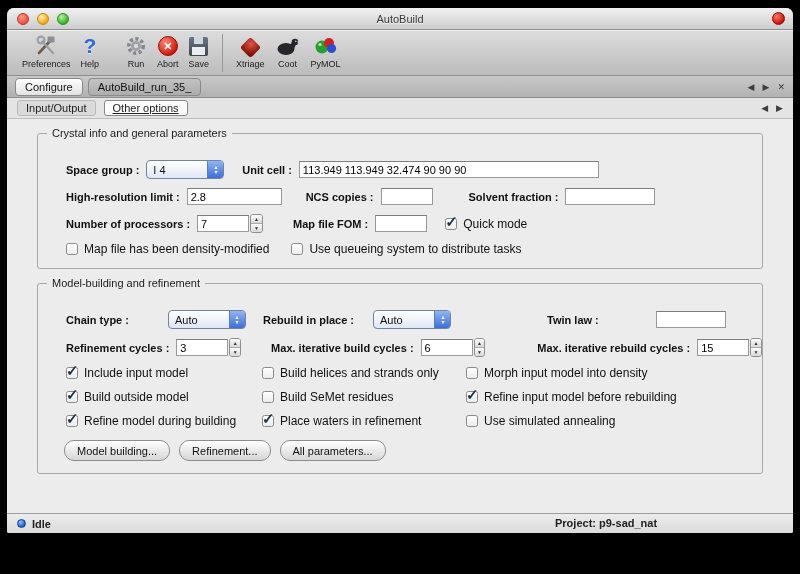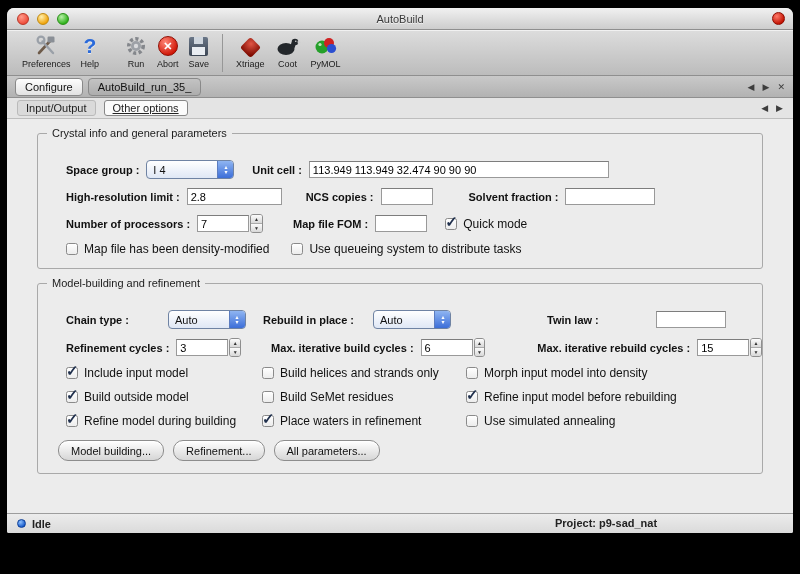--- a/index.html
+++ b/index.html
@@ -205,21 +205,21 @@
       </span>
     </div>
 
     <div class="content">
 
       <div class="groupbox">
         <span class="legend">Crystal info and general parameters</span>
 
         <div class="frow">
           <span class="lbl">Space group :</span>
-          <span class="popup" style="width:88px">
+          <span class="popup" style="width:78px">
             <span class="val">I 4</span>
             <span class="arrows">
                 <span>▲</span>
                 <span>▼</span>
               </span>
           </span>
           <span class="lbl" style="margin-left:18px">Unit cell :</span>
           <input class="tf w300" value="113.949 113.949 32.474 90 90 90" style="">
         </div>
 
@@ -336,21 +336,21 @@
           <span class="cb checked">
             <span class="box"></span>
             <span class="cbl">Place waters in refinement</span>
           </span>
           <span class="cb">
             <span class="box"></span>
             <span class="cbl">Use simulated annealing</span>
           </span>
         </div>
 
-        <div class="frow" style="margin-bottom:2px;margin-left:20px">
+        <div class="frow" style="margin-bottom:2px;margin-left:26px">
           <button class="btn">Model building...</button>
           <button class="btn">Refinement...</button>
           <button class="btn">All parameters...</button>
         </div>
       </div>
 
     </div>
 
     <div class="statusbar">
       <span class="dot"></span>

